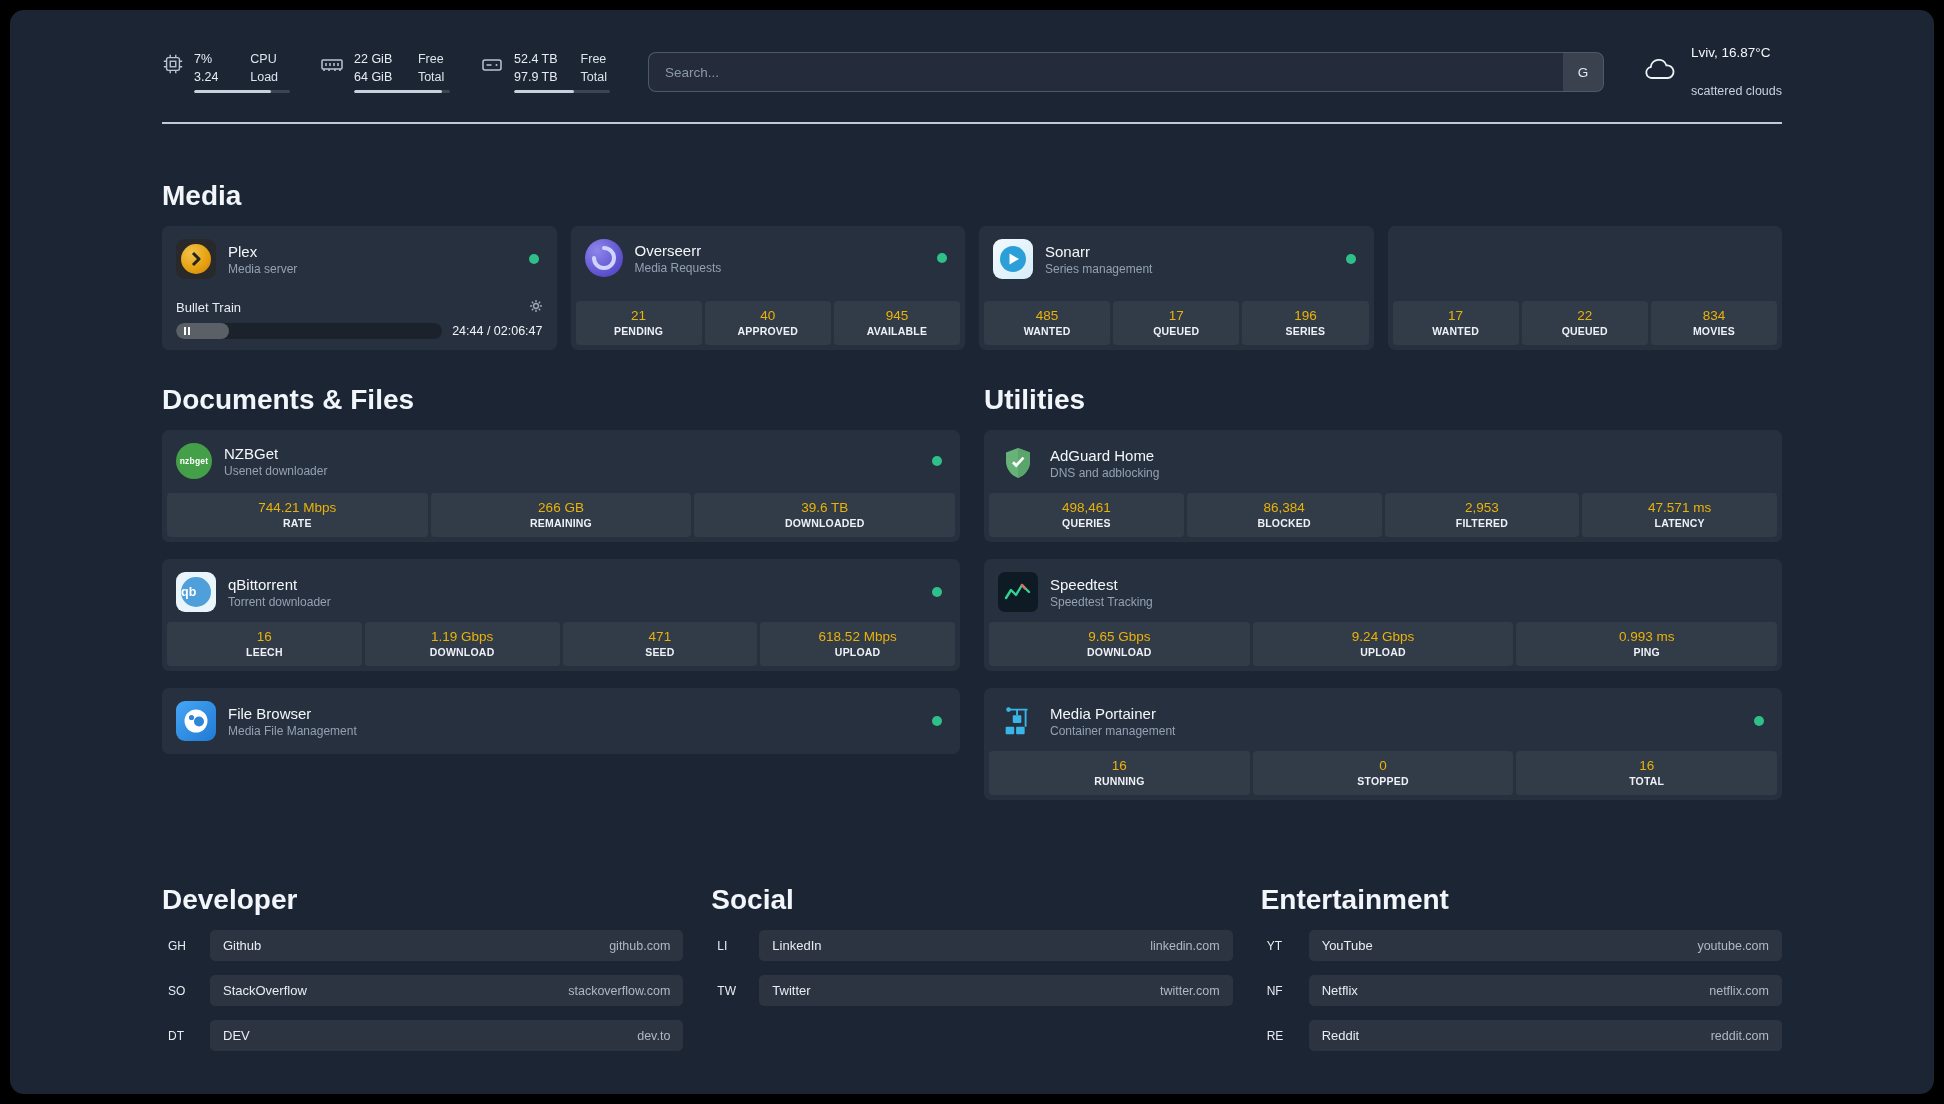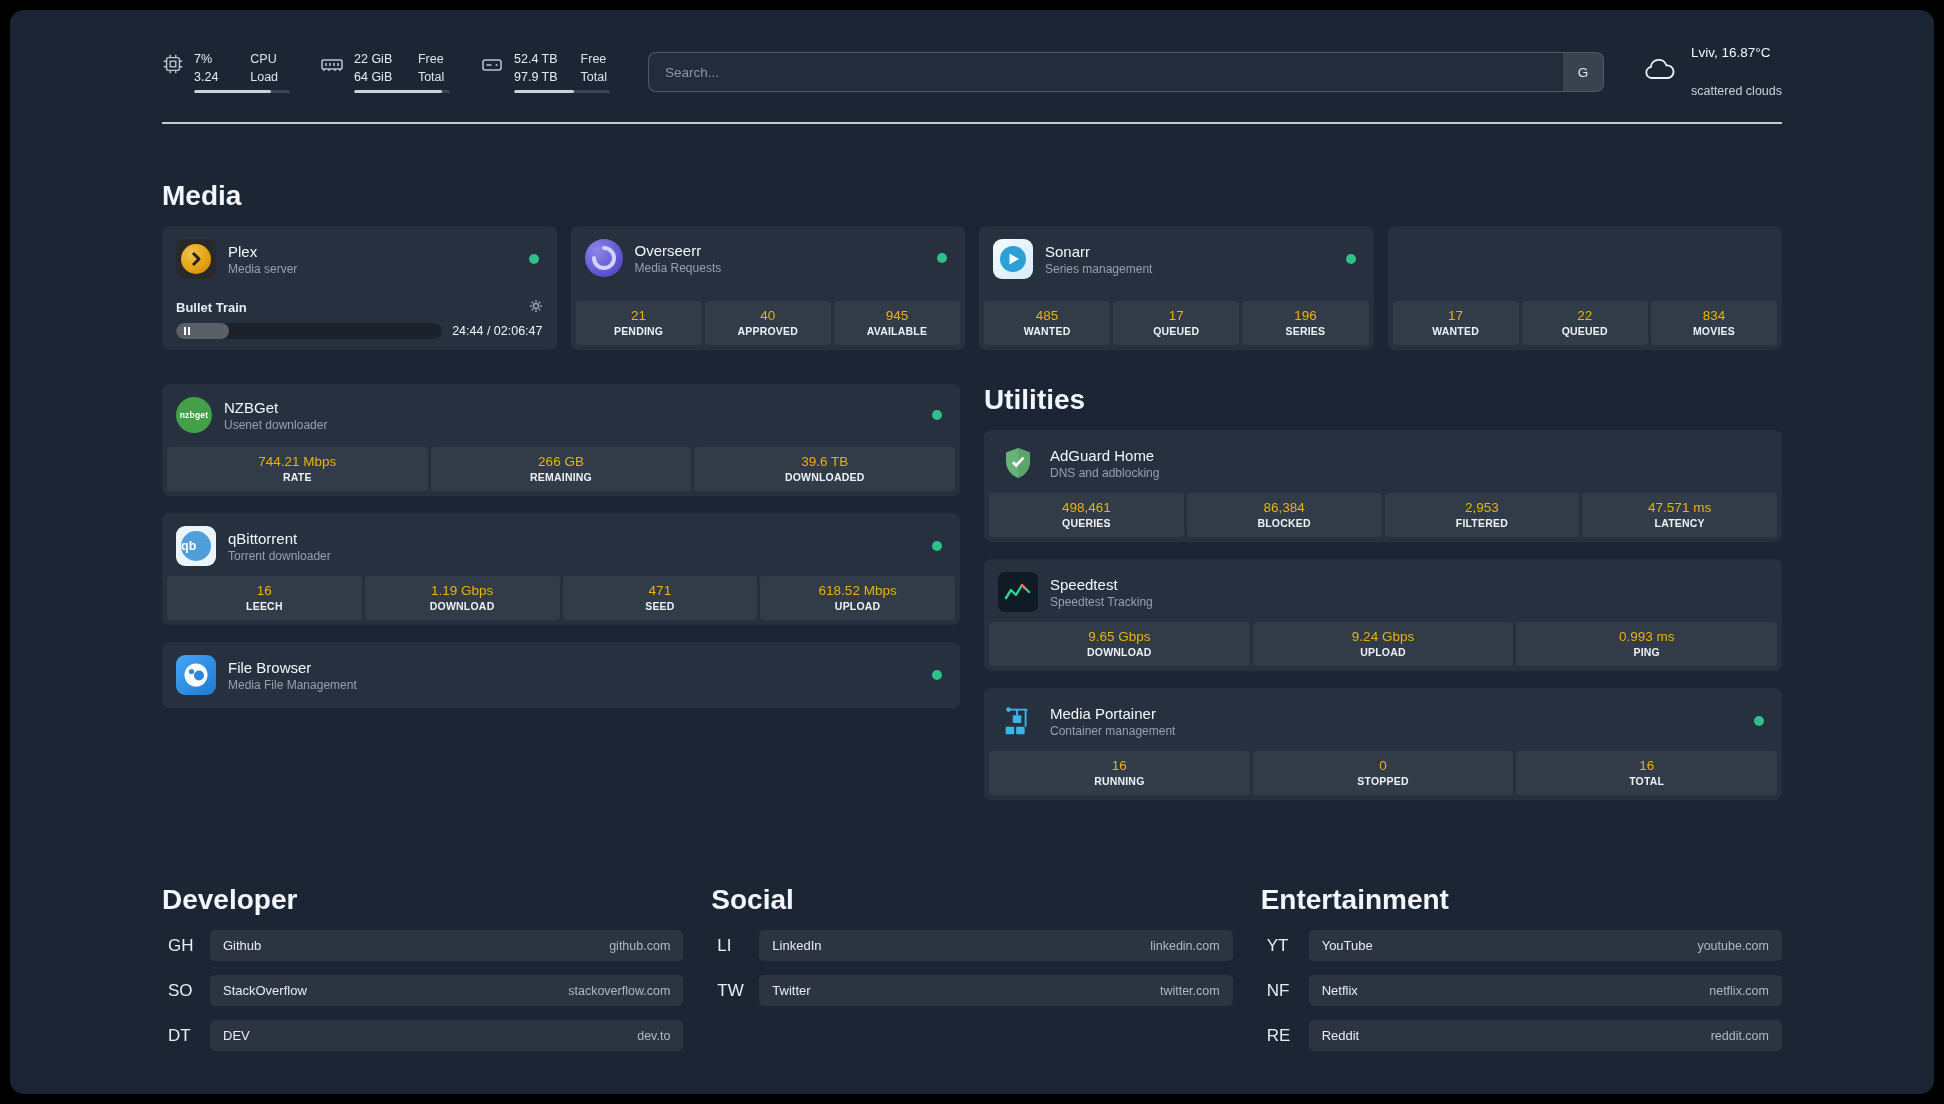--- a/index.html
+++ b/index.html
@@ -51,21 +51,21 @@
   .dot{width:10px;height:10px;border-radius:50%;background:#2fc08a;flex:none;margin-right:4px;}
   .stats{display:flex;gap:3px;margin-top:auto;}
   .stat{flex:1;background:rgba(255,255,255,.055);border-radius:4px;text-align:center;
     padding:7px 2px 8px;}
   .stat-value{font-size:13.5px;color:#eab308;}
   .stat-label{font-size:10.5px;font-weight:700;color:#eef2f7;margin-top:2px;letter-spacing:.2px;}
 
   
   .plex-media{padding:0 9px 6px;margin-top:auto;}
   .np-row{display:flex;align-items:center;justify-content:space-between;
-    font-size:13px;color:#e6ecf3;font-weight:bold;}
+    font-size:13px;color:#e6ecf3;}
   .player-row{margin-top:7px;display:flex;align-items:center;gap:10px;}
   .player-bar{flex:1;height:16px;border-radius:8px;background:rgba(0,0,0,.28);overflow:hidden;}
   .player-fill{height:100%;border-radius:8px;background:rgba(255,255,255,.28);
     display:flex;align-items:center;padding-left:8px;box-sizing:border-box;}
   .pause{display:inline-flex;gap:2px;}
   .pause i{width:2px;height:8px;background:#fff;display:block;}
   .time{font-size:12.5px;color:#f1f5f9;white-space:nowrap;}
 
   
   .tile{width:40px;height:40px;border-radius:9px;display:flex;align-items:center;
@@ -86,21 +86,21 @@
   .qb-circle{width:30px;height:30px;border-radius:50%;background:#4f9fda;
     display:flex;align-items:center;font-size:12.5px;
     font-weight:700;color:#fff;}
   .fb-tile{background:linear-gradient(135deg,#46a6f5,#1f7ad4);}
   .speedtest-tile{background:#0f1b24;border-radius:7px;}
 
   
   .bookmarks{display:grid;grid-template-columns:repeat(3,1fr);gap:28px;margin-top:84px;
     padding-bottom:44px;}
   .bm-row{display:flex;align-items:center;margin-bottom:14px;cursor:pointer;}
-  .bm-abbr{width:48px;font-size:17px;color:#e8edf3;flex:none;padding-left:6px;box-sizing:border-box;}
+  .bm-abbr{width:48px;font-size:12px;color:#e8edf3;flex:none;padding-left:6px;box-sizing:border-box;}
   .bm-pill{flex:1;height:31px;background:rgba(255,255,255,.07);border-radius:5px;
     display:flex;align-items:center;justify-content:space-between;padding:0 13px;font-size:13px;}
   .bm-name{color:#e8edf3;}
   .bm-url{color:#adb8c6;font-size:12.5px;}
 </style>
 </head>
 <body>
 
 <div class="frame">
   <div class="container">
@@ -307,20 +307,21 @@
             </div>
           </div>
         </div>
 
       </div>
     </div>
 
     <div class="two-col">
 
       <div>
+        <h2 class="section-title">Documents &amp; Files</h2>
         <div class="col-stack">
 
           <div class="card tall">
             <div class="card-header">
               <div class="nzbget-circle">
                 <span>nzbget</span>
               </div>
               <div class="svc-text">
                 <div class="svc-name">NZBGet</div>
                 <div class="svc-desc">Usenet downloader</div>

